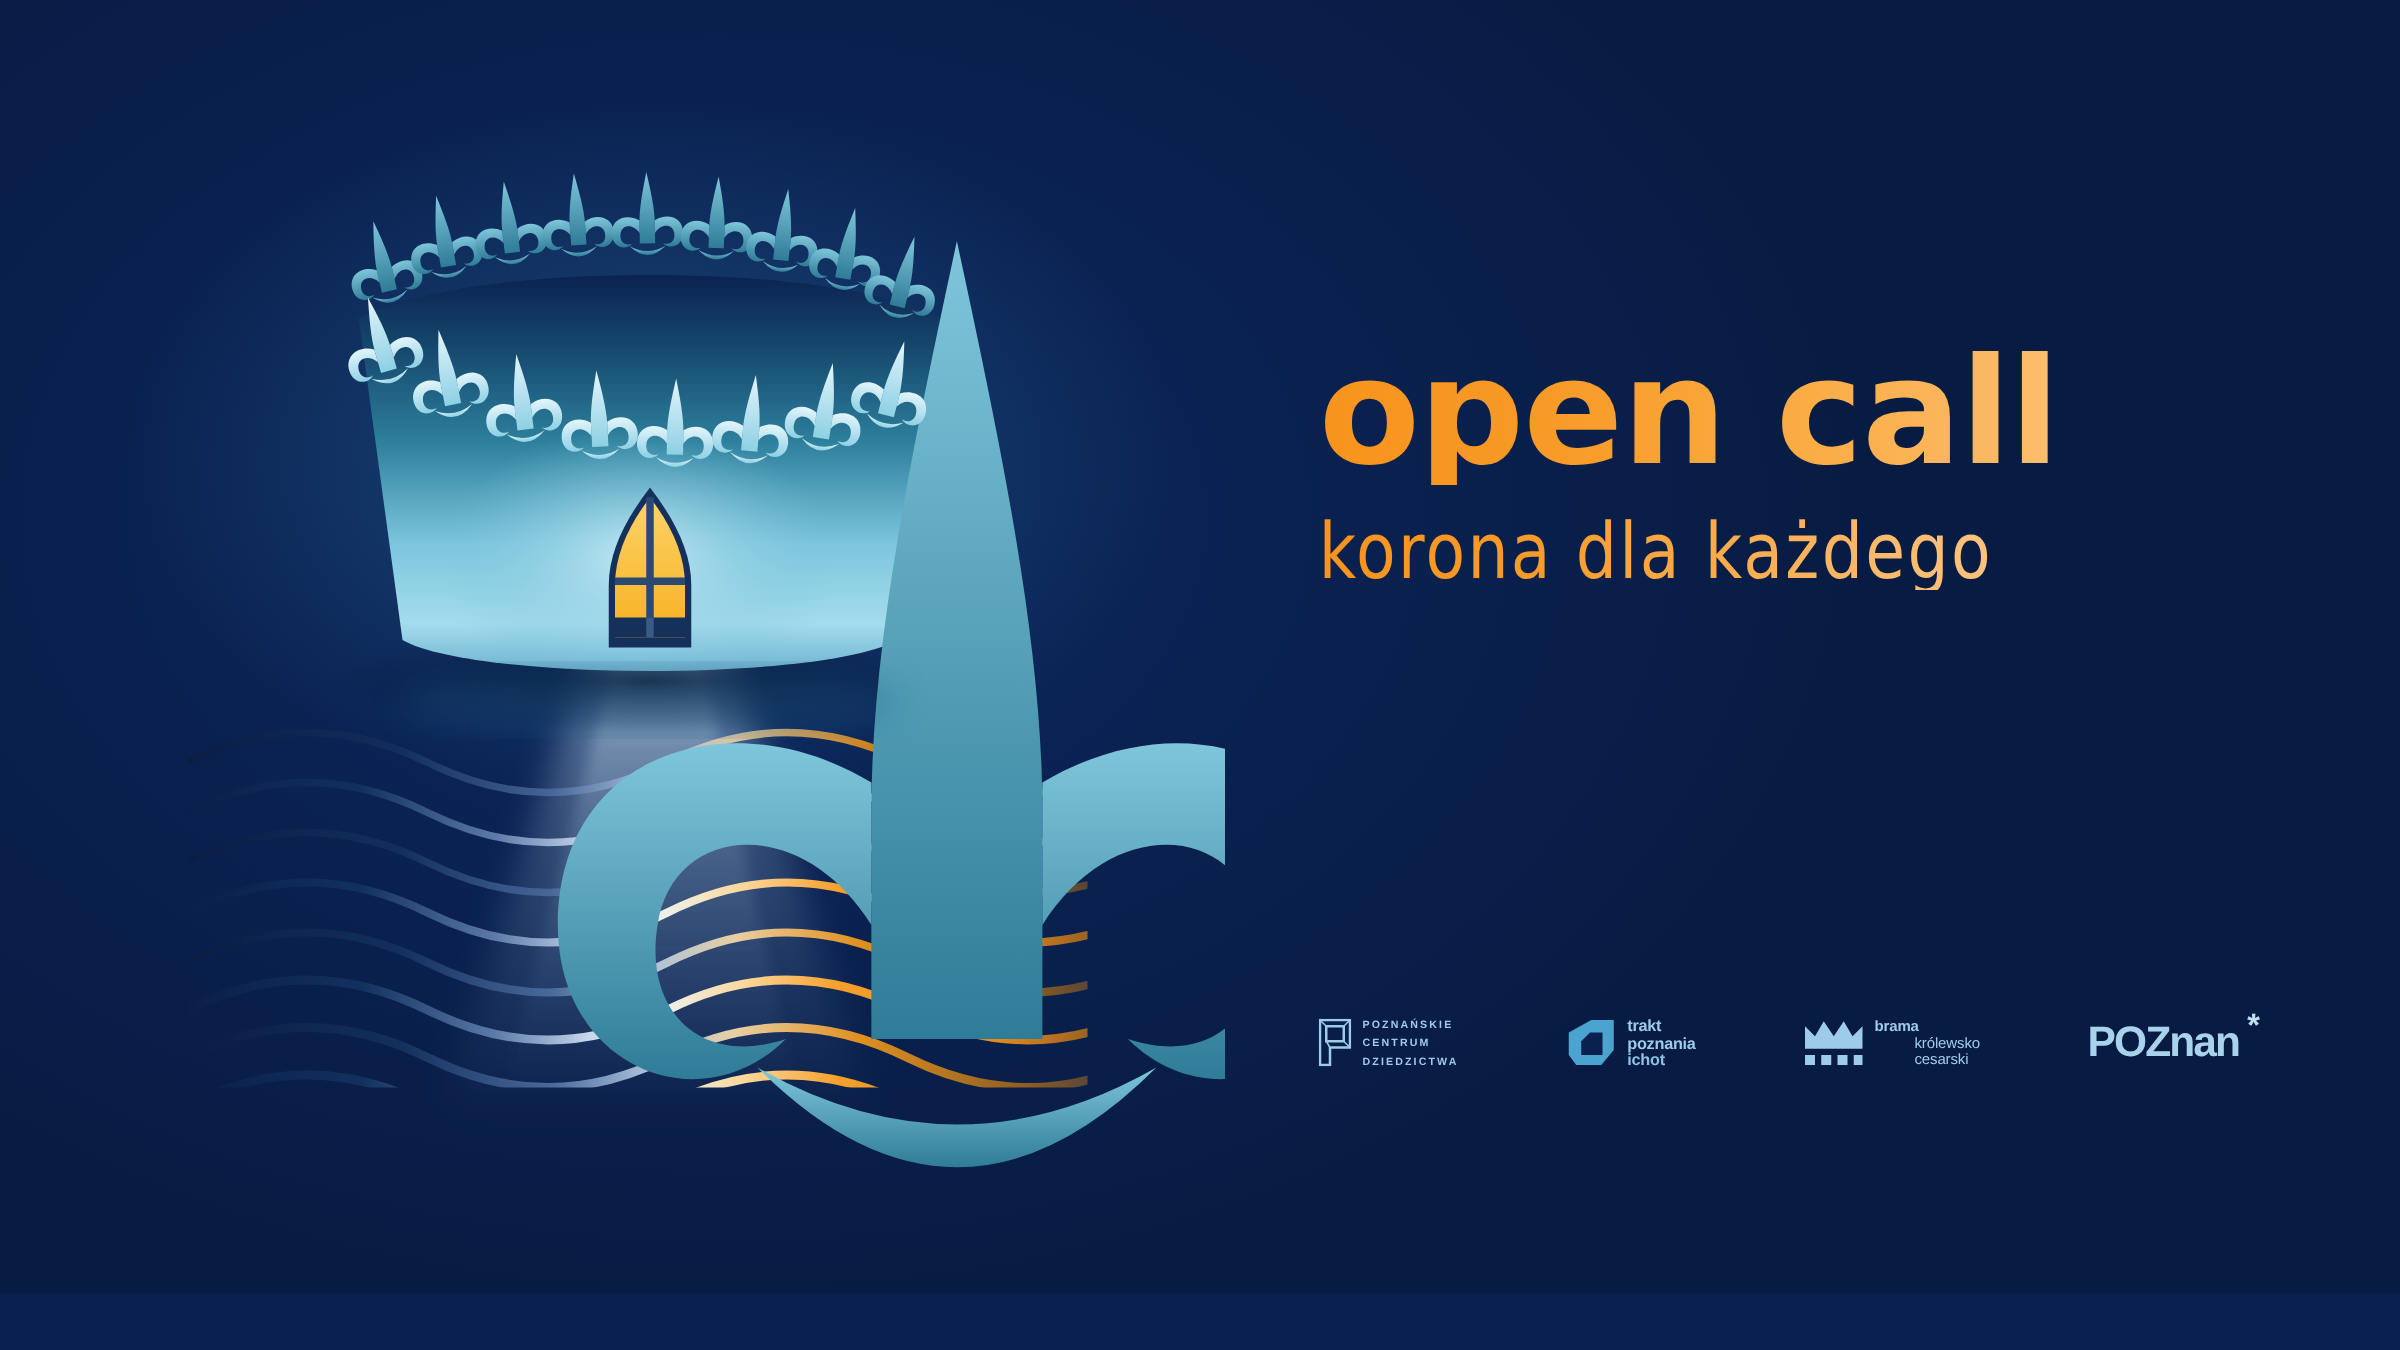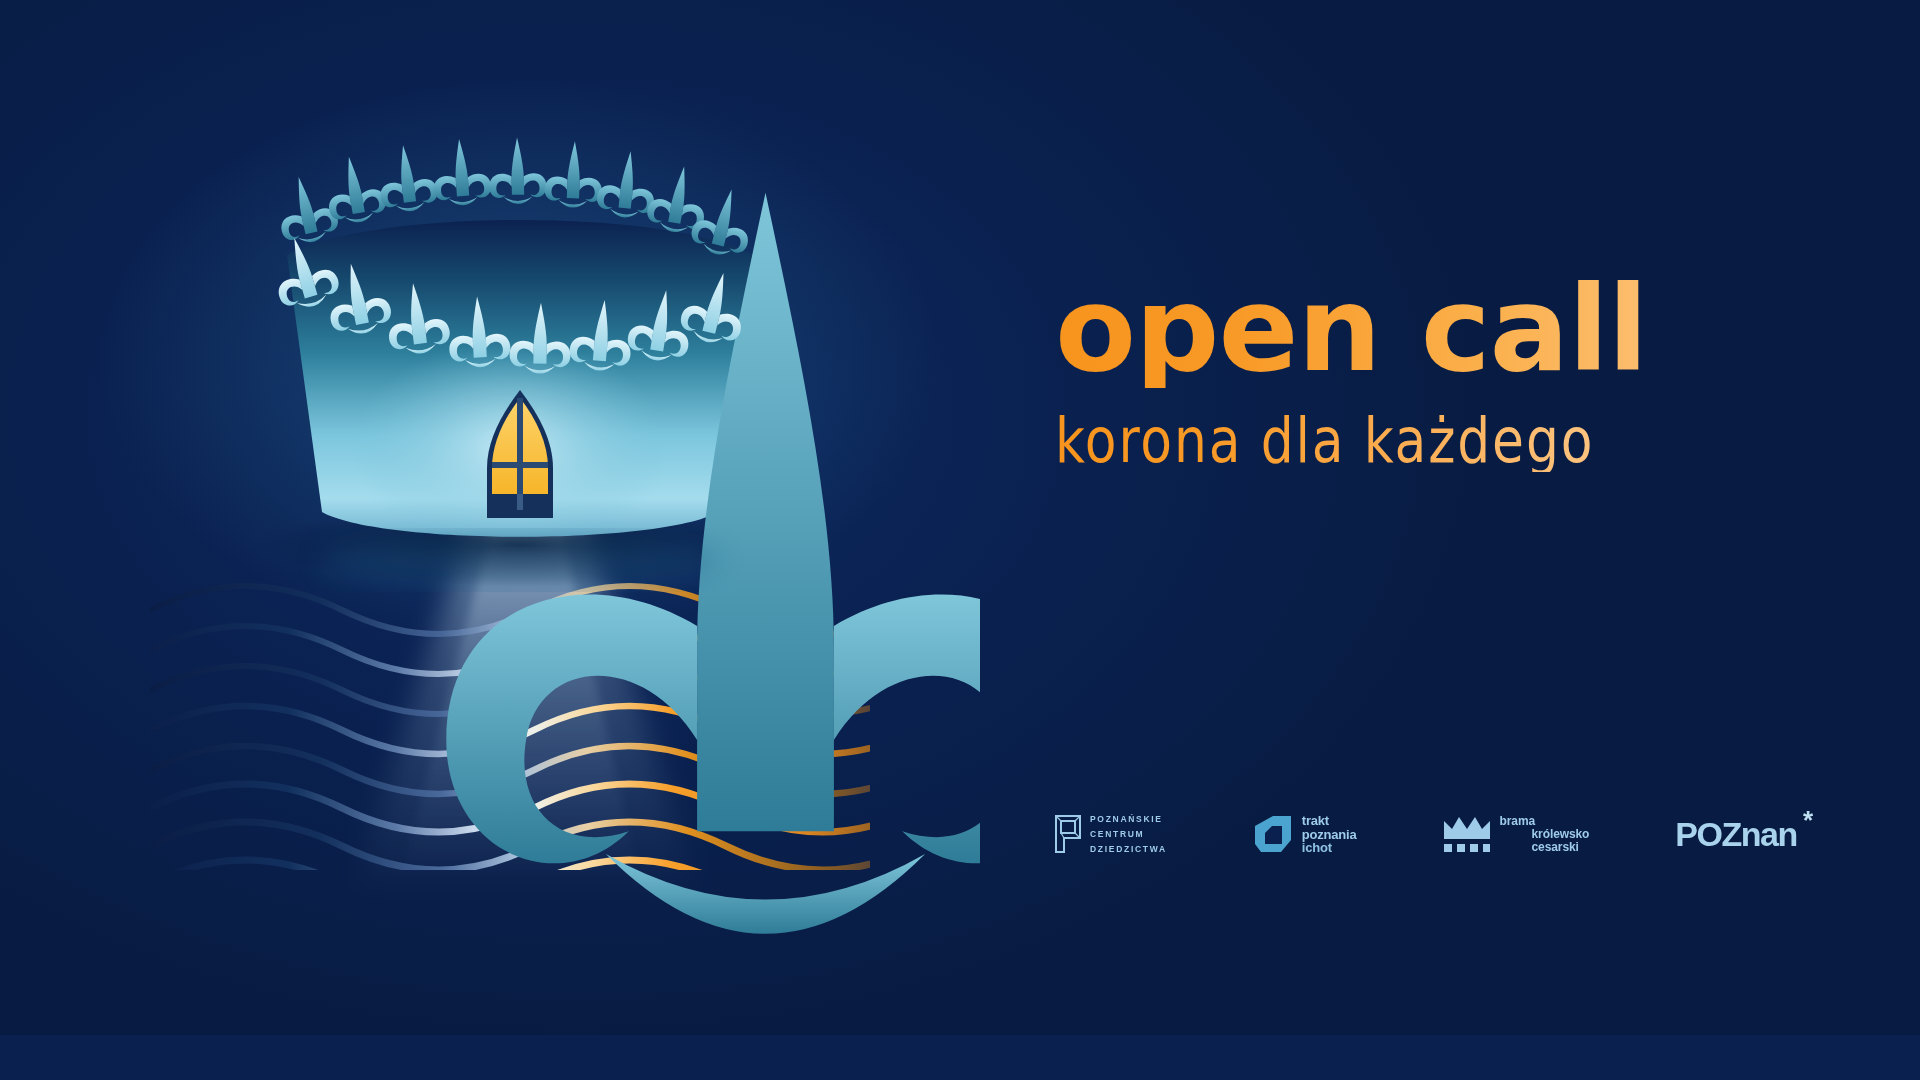--- a/index.html
+++ b/index.html
@@ -99,21 +99,21 @@
   .bp-words span.thin{font-weight:700;color:#8fc2e2;}
   .tkc-words span{
     display:block;
     font-size:12px;
     font-weight:700;
     line-height:1.06;
     color:#9ecbe8;
     white-space:nowrap;
     letter-spacing:-.1px;
   }
-  .tkc-words span.thin{font-weight:700;padding-left:32px;}
+  .tkc-words span.thin{font-weight:400;padding-left:32px;}
   .poznan-word{
     position:relative;
     font-size:34px;
     font-weight:700;
     letter-spacing:-1.5px;
     color:#a9d3ec;
     line-height:1;
     white-space:nowrap;
   }
   .poznan-word .star{

